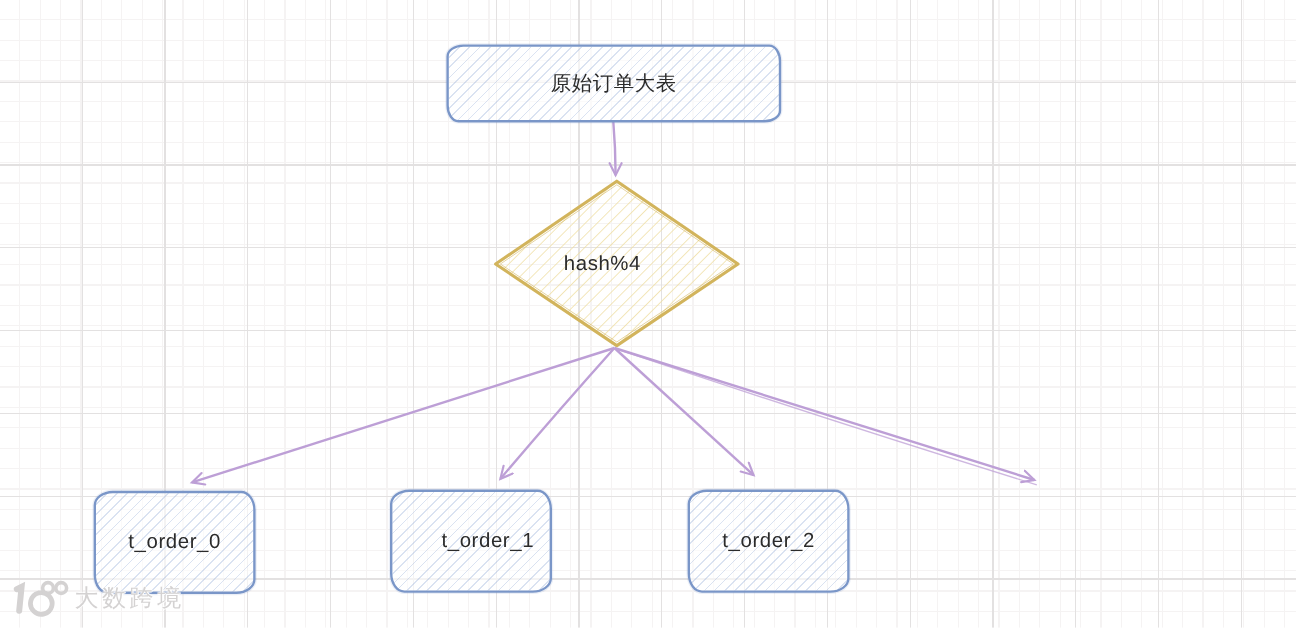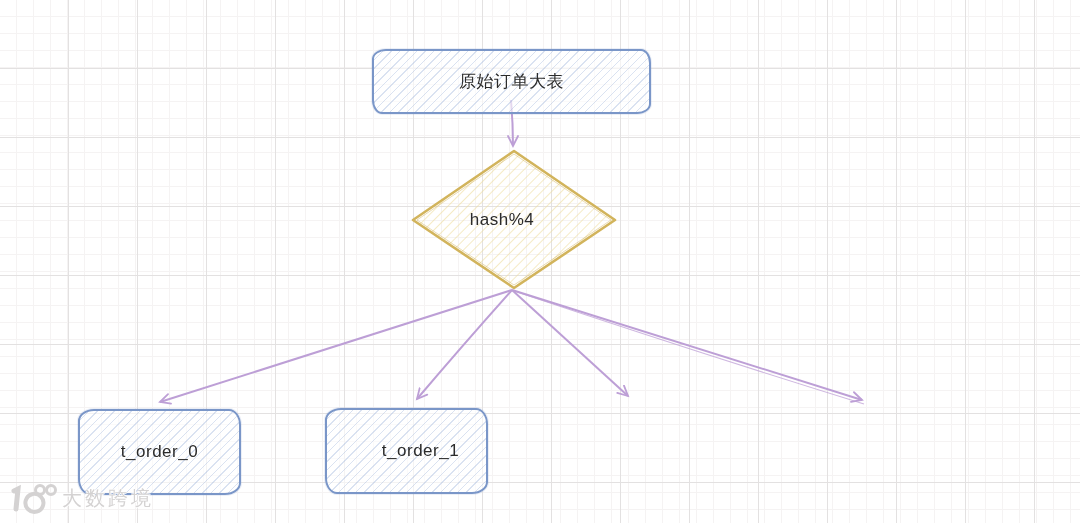--- a/index.html
+++ b/index.html
@@ -26,25 +26,25 @@
     color:#2b2b2b;
     font-size:17px;
     letter-spacing:0.5px;
     background-image:repeating-linear-gradient(135deg,
       rgba(141,167,213,0.32) 0px, rgba(141,167,213,0.32) 1px,
       rgba(255,255,255,0) 1px, rgba(255,255,255,0) 6px);
     background-color:rgba(255,255,255,0.6);
     box-shadow:0 0 0 1px rgba(122,150,200,0.15);
   }
   .node-source{
-    left:372px;top:49px;width:279px;height:65px;
+    left:372px;top:37px;width:279px;height:65px;
     border-radius:14px 10px 14px 10px / 10px 14px 10px 14px;
   }
   .node-shard{
-    width:163px;height:86px;
+    width:135px;height:86px;
     border-radius:16px 12px 16px 12px / 12px 16px 12px 16px;
   }
   #shard0{left:78px; top:409px;}
   #shard1{left:325px;top:408px;padding-left:28px;}
   #shard2{left:573px;top:408px;}
   #shard3{left:803px;top:408px;}
   .diamond-label{
     position:absolute;left:402px;top:202px;width:200px;height:36px;
     display:flex;align-items:center;justify-content:center;
     color:#2b2b2b;font-size:17px;letter-spacing:0.5px;
@@ -92,20 +92,23 @@
   </div>
 
   <div class="diamond-label">hash%4</div>
 
   <div class="node node-shard" id="shard0">
     <span>t_order_0</span>
   </div>
   <div class="node node-shard" id="shard1">
     <span>t_order_1</span>
   </div>
+  <div class="node node-shard" id="shard2">
+    <span>t_order_2</span>
+  </div>
 
   <div class="watermark">
     <svg width="52" height="34" viewBox="0 0 52 34">
       <g fill="none" stroke="#d4d2d2" stroke-width="4" stroke-linecap="round">
         <path d="M8,10 L12,8 L10,28" stroke-width="5"></path>
         <path d="M28,14 a9,9 0 1 0 0.1,0" transform="rotate(-15 24 21)"></path>
       </g>
       <g fill="none" stroke="#d4d2d2" stroke-width="3">
         <circle cx="34" cy="9" r="4.5"></circle>
         <circle cx="45" cy="9" r="4.5"></circle>

